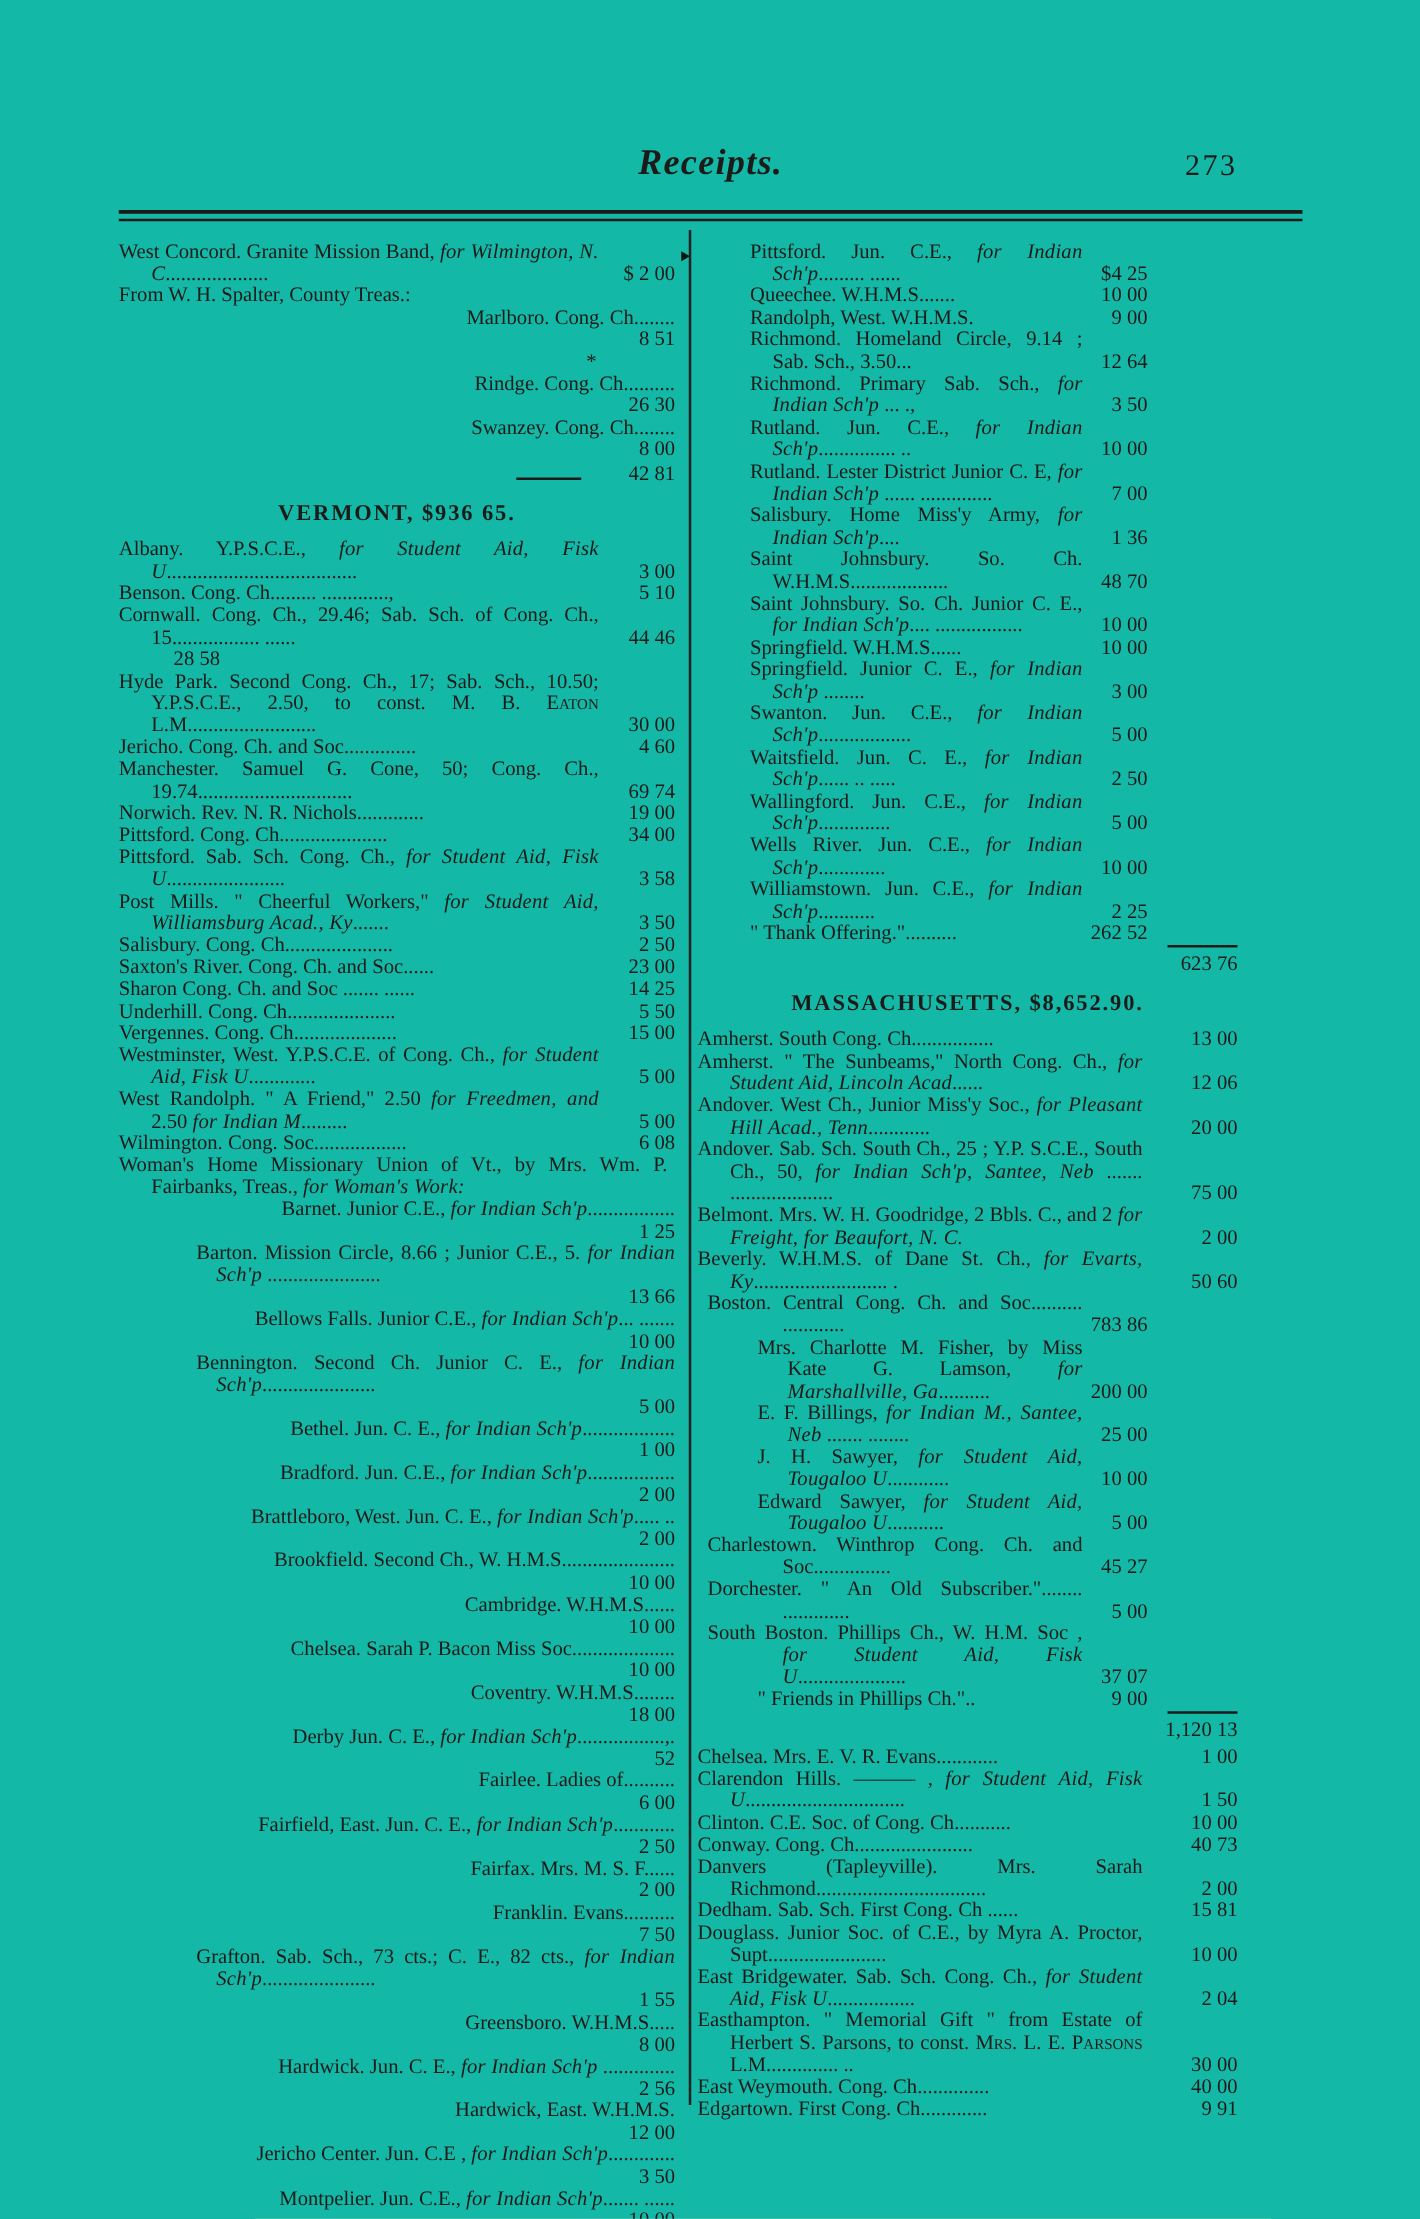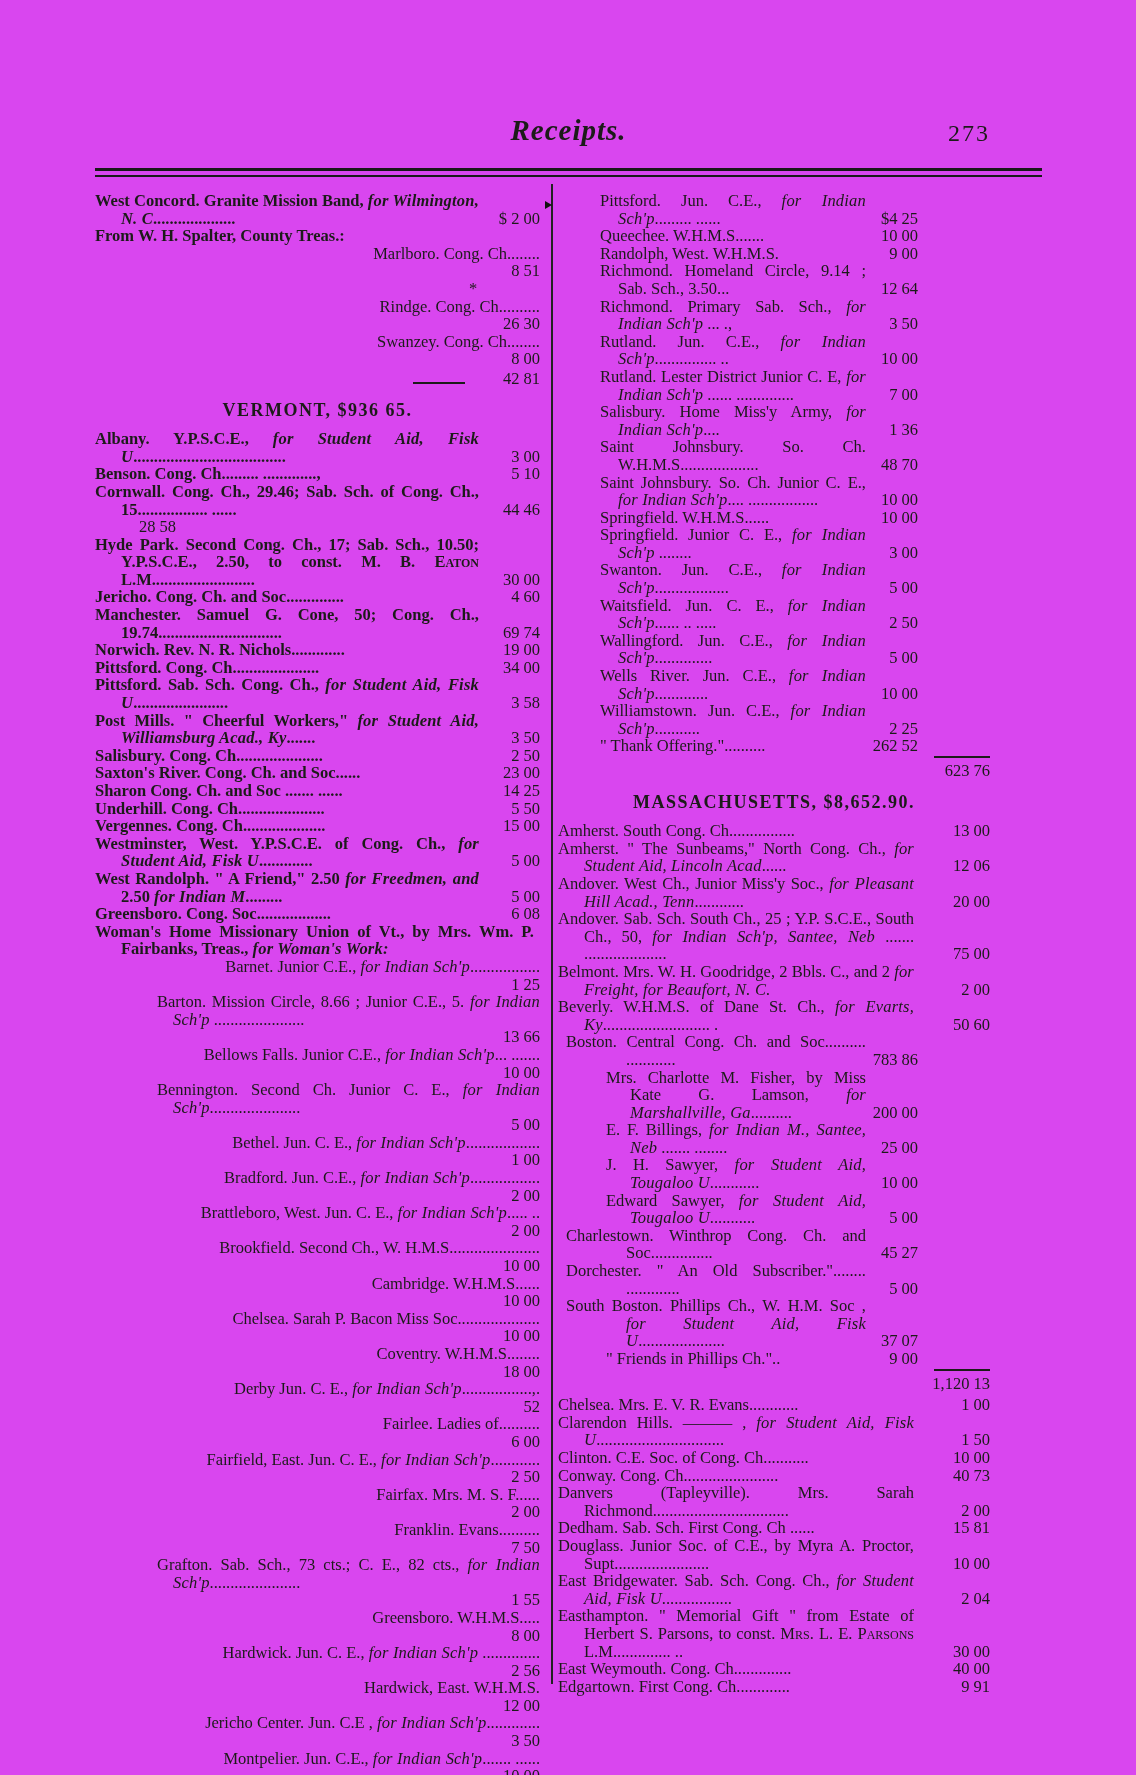--- a/index.html
+++ b/index.html
@@ -1,20 +1,20 @@
 <!DOCTYPE html>
 <html><head>
 <meta charset="utf-8">
 <style>
   html,body{margin:0;padding:0;}
   body{background:#e8e8e6;}
   .page{
     position:relative;
     width:1136px;height:1775px;
-    background:#d946ef;
+    background:#14b8a6;
     color:#1c1b19;
     font-family:"Liberation Serif","DejaVu Serif",serif;
     font-size:16.5px;
     line-height:17.6px;
     overflow:hidden;
   }
   .running-head{
     position:absolute;top:122px;left:95px;width:947px;height:36px;
   }
   .page-title{
@@ -43,21 +43,21 @@
     margin:14px 0 11px 0;
   }
   .row{display:flex;align-items:flex-end;}
   .txt{flex:1 1 auto;text-align:justify;}
   .txt i{letter-spacing:0.2px;}
   .sc{font-variant:small-caps;}
   .amt{white-space:nowrap;text-align:right;flex:0 0 auto;}
 
   
   #left-col .row.wide{padding-left:26px;text-indent:-26px;}
-  #left-col .row.wide .txt{padding-right:6px;font-weight:bold;}
+  #left-col .row.wide .txt{padding-right:6px;}
   #left-col .row.wide .amt.outer{width:55px;}
   #left-col .row.sub{margin-left:62px;padding-left:16px;text-indent:-16px;flex-direction:column;}
   #left-col .row.sub .amt.inner{width:48px;}
   #left-col .row.sub .tail{width:55px;flex:0 0 auto;text-align:left;padding-left:10px;white-space:nowrap;}
   #left-col .row.total{margin-top:2px;margin-bottom:6px;gap:20px;}
   #left-col .total-rule{width:52px;border-top:2px solid #1c1b19;margin-bottom:4px;flex:0 0 auto;}
   #left-col .row.total .amt.outer{width:55px;}
 
   
   #right-col .row.wide{padding-left:26px;text-indent:-26px;}
@@ -183,21 +183,21 @@
       </div>
       <div class="row wide">
         <span class="txt">Westminster, West. Y.P.S.C.E. of Cong. Ch., <i>for Student Aid, Fisk U</i>.............</span>
         <span class="amt outer">5 00</span>
       </div>
       <div class="row wide">
         <span class="txt">West Randolph. " A Friend," 2.50 <i>for Freedmen, and</i> 2.50 <i>for Indian M</i>.........</span>
         <span class="amt outer">5 00</span>
       </div>
       <div class="row wide">
-        <span class="txt">Greensboro. Cong. Soc..................</span>
+        <span class="txt">Wilmington. Cong. Soc..................</span>
         <span class="amt outer">6 08</span>
       </div>
       <div class="row wide">
         <span class="txt">Woman's Home Missionary Union of Vt., by Mrs. Wm. P. Fairbanks, Treas., <i>for Woman's Work:</i></span>
       </div>
       <div class="row sub">
         <span class="txt">Barnet. Junior C.E., <i>for Indian Sch'p</i>.................</span>
         <span class="amt inner">1 25</span>
         <span class="tail"></span>
       </div>

